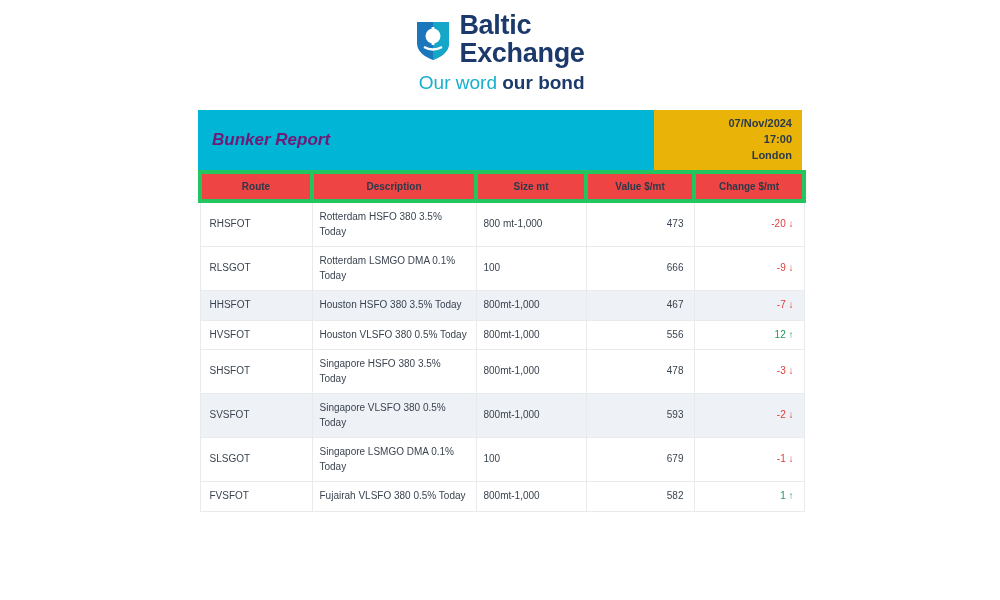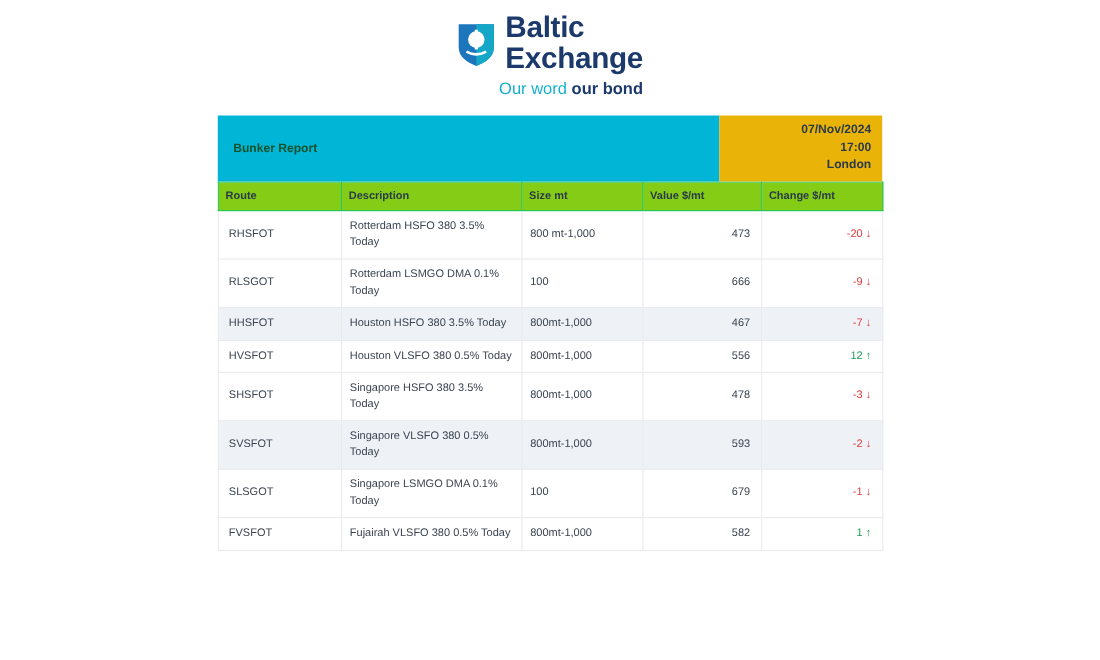--- a/index.html
+++ b/index.html
@@ -48,21 +48,21 @@
   }
   .logo-line1, .logo-line2 {
     font-size: 27px;
     font-weight: bold;
     color: #1b3a6b;
     letter-spacing: -0.3px;
   }
   .tagline {
     margin-top: 5px;
     align-self: flex-end;
-    font-size: 15px;
+    font-size: 19px;
     color: #16b0cf;
   }
   .tagline b {
     color: #1b3a6b;
     font-weight: bold;
   }
 
   
   .sheet {
     width: 604px;
@@ -74,23 +74,24 @@
   }
   .header-title {
     flex: 1 1 auto;
     background: #00b5d6;
     display: flex;
     align-items: center;
     padding-left: 14px;
     box-sizing: border-box;
   }
   .header-title span {
-    color: #14532d;
-    font-size: 11px;
-    font-weight: bold;
+    color: #701a75;
+    font-size: 17px;
+    font-weight: bold;
+    font-style: italic;
   }
   .header-date {
     width: 148px;
     background: #eab308;
     box-sizing: border-box;
     padding: 6px 10px 0 0;
     text-align: right;
     font-size: 11px;
     font-weight: bold;
     color: #2b3a4a;
@@ -98,26 +99,26 @@
   }
 
   
   table {
     border-collapse: collapse;
     width: 604px;
     table-layout: fixed;
     font-size: 10px;
   }
   thead th {
-    background: #84cc16;
-    border: 1px solid #22c55e;
+    background: #ef4444;
+    border: 4px solid #22c55e;
     font-size: 10px;
     font-weight: bold;
     color: #2b3a4a;
-    text-align: left;
+    text-align: center;
     padding: 7px 6px;
   }
   tbody td {
     border: 1px solid #e8eaed;
     padding: 7px 7px;
     color: #3a4450;
     vertical-align: middle;
     font-size: 10px;
     line-height: 1.45;
   }

